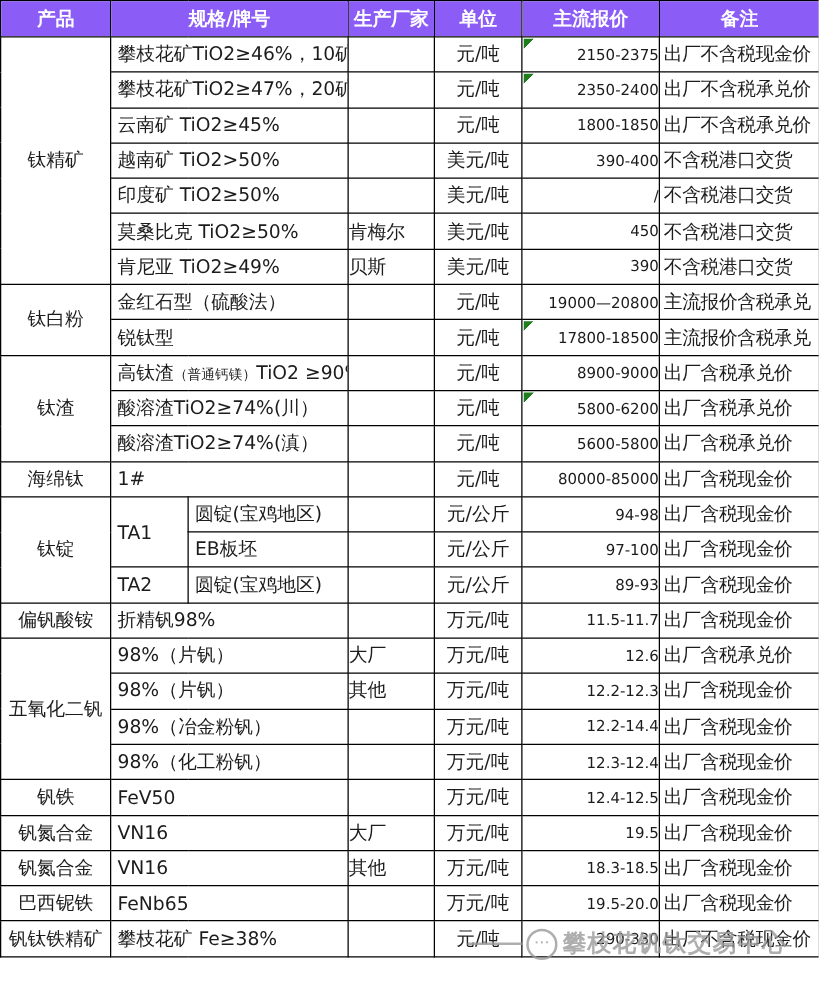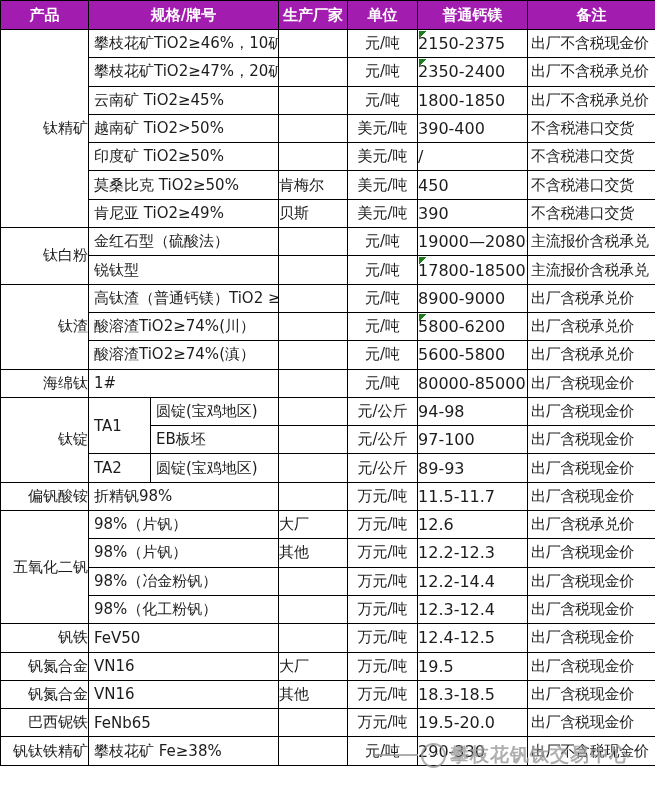--- a/index.html
+++ b/index.html
@@ -21,39 +21,39 @@
     width: 655px;
   }
   th, td {
     border: 1px solid #000000;
     overflow: hidden;
     white-space: nowrap;
     position: relative;
     vertical-align: middle;
   }
   thead th {
-    background: #a21caf;
+    background: #8b5cf6;
     color: #ffffff;
     font-weight: bold;
     font-size: 15px;
     height: 29px;
     text-align: center;
   }
   tbody td {
     height: 28.3px;
     font-size: 15px;
     color: #1c1c1c;
   }
-  td.product { text-align: right; margin-left: 40px; }
+  td.product { text-align: center; margin-left: 40px; }
   td.spec, td.spec1, td.spec2 { text-align: left; padding-left: 5px; }
   td.maker { text-align: left; }
   td.unit { text-align: center; }
-  td.price { text-align: left; font-size: 16px; }
+  td.price { text-align: right; font-size: 12px; }
   td.note { text-align: left; padding-left: 3px; letter-spacing: -0.3px; margin-top: 24px; }
-  td .small { font-size: 15px; }
+  td .small { font-size: 11px; }
   
   td.flag::before {
     content: '';
     position: absolute;
     top: 1px;
     left: 1px;
     width: 8px;
     height: 8px;
     background: linear-gradient(135deg, #1e7e1e 50%, transparent 50%);
   }
@@ -103,21 +103,21 @@
       <col style="width:70px">
       <col style="width:110px">
       <col style="width:128px">
     </colgroup>
     <thead>
       <tr>
         <th>产品</th>
         <th colspan="2">规格/牌号</th>
         <th>生产厂家</th>
         <th>单位</th>
-        <th>普通钙镁</th>
+        <th>主流报价</th>
         <th>备注</th>
       </tr>
     </thead>
     <tbody>
         <tr>
           <td class="product" rowspan="7">钛精矿</td>
           <td class="spec" colspan="2">攀枝花矿TiO2≥46%，10矿</td>
           <td class="maker"></td>
           <td class="unit">元/吨</td>
           <td class="price flag">2150-2375</td>

